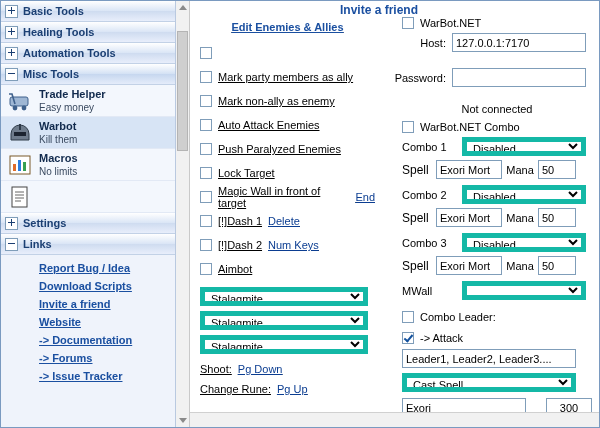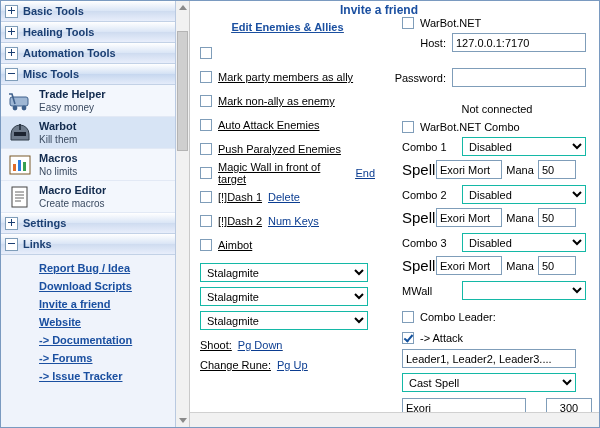--- a/index.html
+++ b/index.html
@@ -182,21 +182,21 @@
     text-decoration: underline;
     margin-left: 6px;
     font-size: 11px;
   }
 
   select.sel, .fakesel {
     width: 168px;
     height: 19px;
     font-size: 11px;
     font-family: "Liberation Sans", sans-serif;
-    border: 1px solid #14b8a6;
+    border: 5px solid #14b8a6;
     background: #ffffff;
     box-sizing: border-box;
     margin-bottom: 5px;
     color: #000;
     padding-left: 2px;
   }
   .kv { display: flex; align-items: center; height: 20px; font-size: 11px; }
 
   .grpbox-title {
     display: flex; align-items: center;
@@ -212,21 +212,21 @@
     font-family: "Liberation Sans", sans-serif;
     padding: 0 3px;
     color: #000;
   }
   .lbl-r { text-align: right; font-size: 11px; }
   .status-na { font-size: 11px; text-align: center; width: 100%; margin: 3px 0 6px 0; }
 
   .combo-row { display: flex; align-items: center; margin-bottom: 4px; }
   .combo-row .nm { width: 60px; font-size: 11px; }
   .spell-row { display: flex; align-items: center; margin-bottom: 6px; }
-  .spell-row .nm { width: 34px; font-size: 15px; }
+  .spell-row .nm { width: 34px; font-size: 12px; }
 
   .row-field { display: flex; align-items: center; margin-bottom: 16px; }
 
   
   .hscroll {
     position: absolute;
     left: 176px; bottom: 0;
     width: 423px; height: 14px;
     background: #f1f1f1;
     border-top: 1px solid #d0d0d0;
@@ -303,24 +303,20 @@
       </span>
     </div>
 
     <div class="item">
       <span class="ico">
         <svg width="26" height="26" viewBox="0 0 26 26">
           <rect x="5" y="3" width="15" height="20" fill="#ffffff" stroke="#444"></rect>
           <path d="M8 8 h9 M8 11 h9 M8 14 h9 M8 17 h6" stroke="#666" stroke-width="1"></path>
         </svg>
       </span>
-      <span class="txt">
-        <span class="t1">Macro Editor</span><br>
-        <span class="t2">Create macros</span>
-      </span>
     </div>
 
     <div class="grp">
       <span class="exp plus"></span>
       <span>Settings</span>
     </div>
 
     <div class="grp">
       <span class="exp"></span>
       <span>Links</span>
@@ -361,20 +357,24 @@
         <span class="cb"></span>
         <span>Mark non-ally as enemy</span>
       </div>
       <div class="cbrow">
         <span class="cb"></span>
         <span>Auto Attack Enemies</span>
       </div>
       <div class="cbrow">
         <span class="cb"></span>
         <span>Push Paralyzed Enemies</span>
+      </div>
+      <div class="cbrow">
+        <span class="cb"></span>
+        <span>Lock Target</span>
       </div>
       <div class="cbrow">
         <span class="cb"></span>
         <span>Magic Wall in front of target</span>
         <a class="ulink">End</a>
       </div>
       <div class="cbrow">
         <span class="cb"></span>
         <span>[!]Dash 1</span>
         <a class="ulink">Delete</a>

